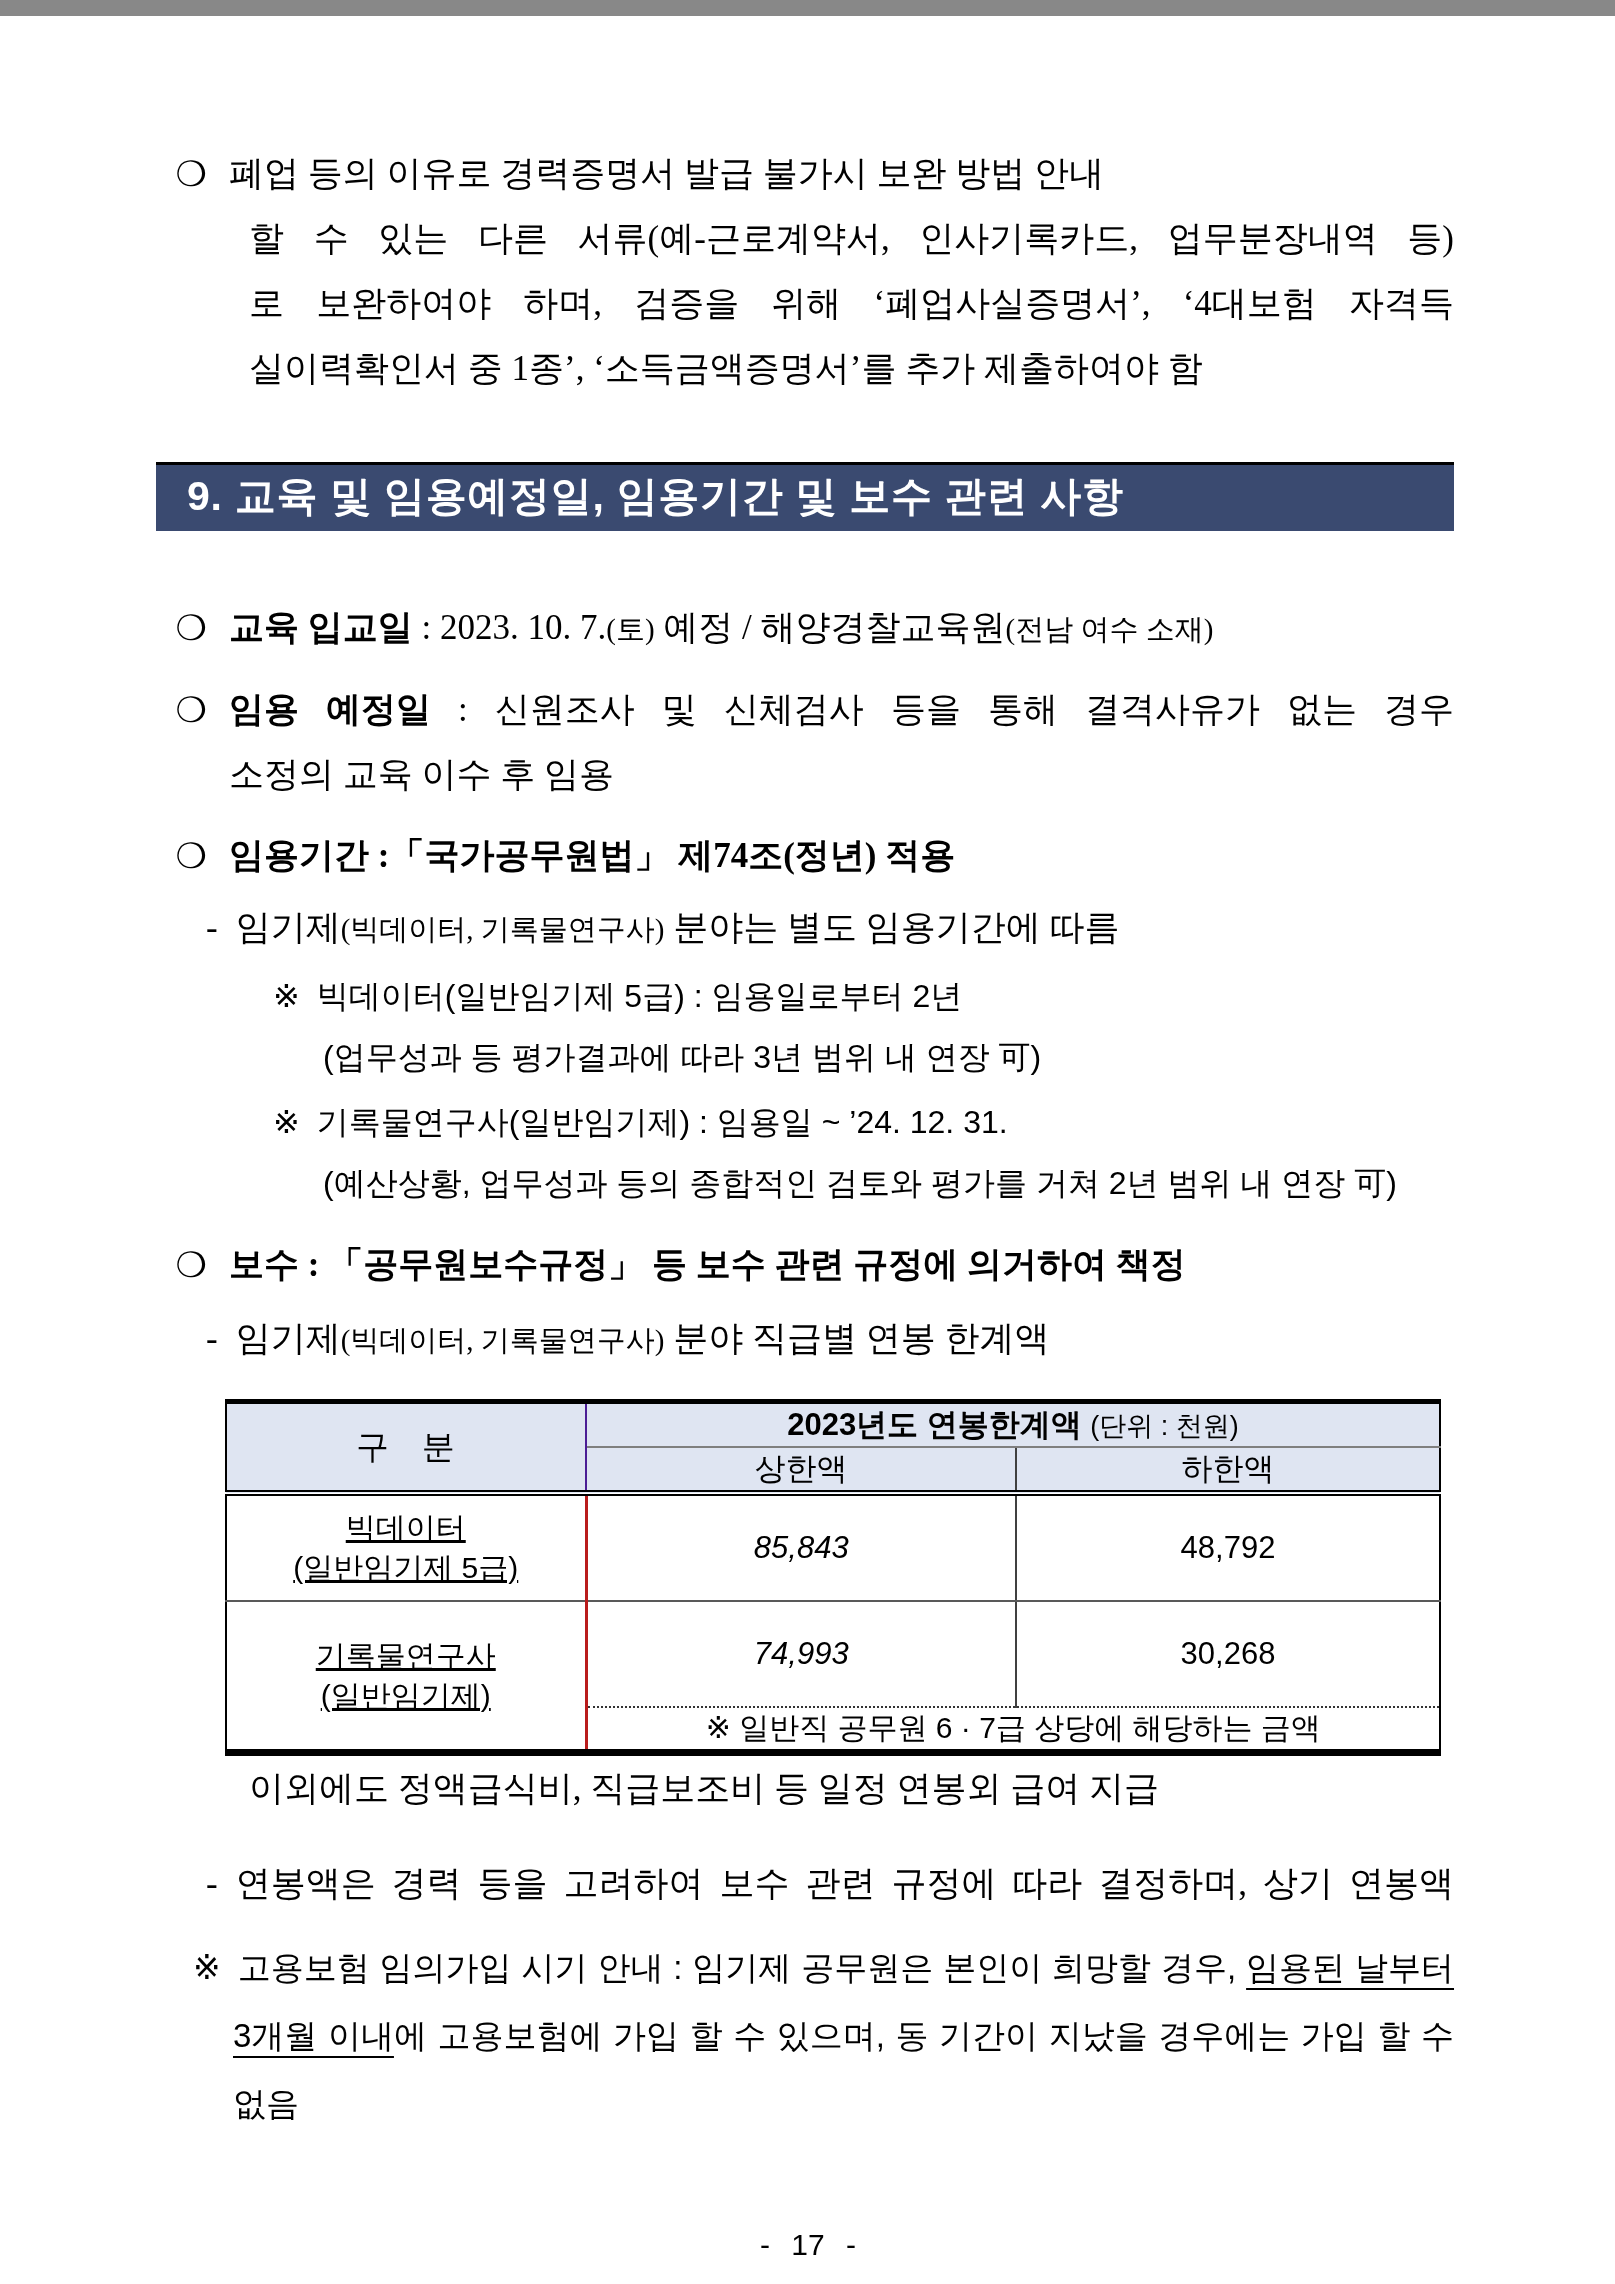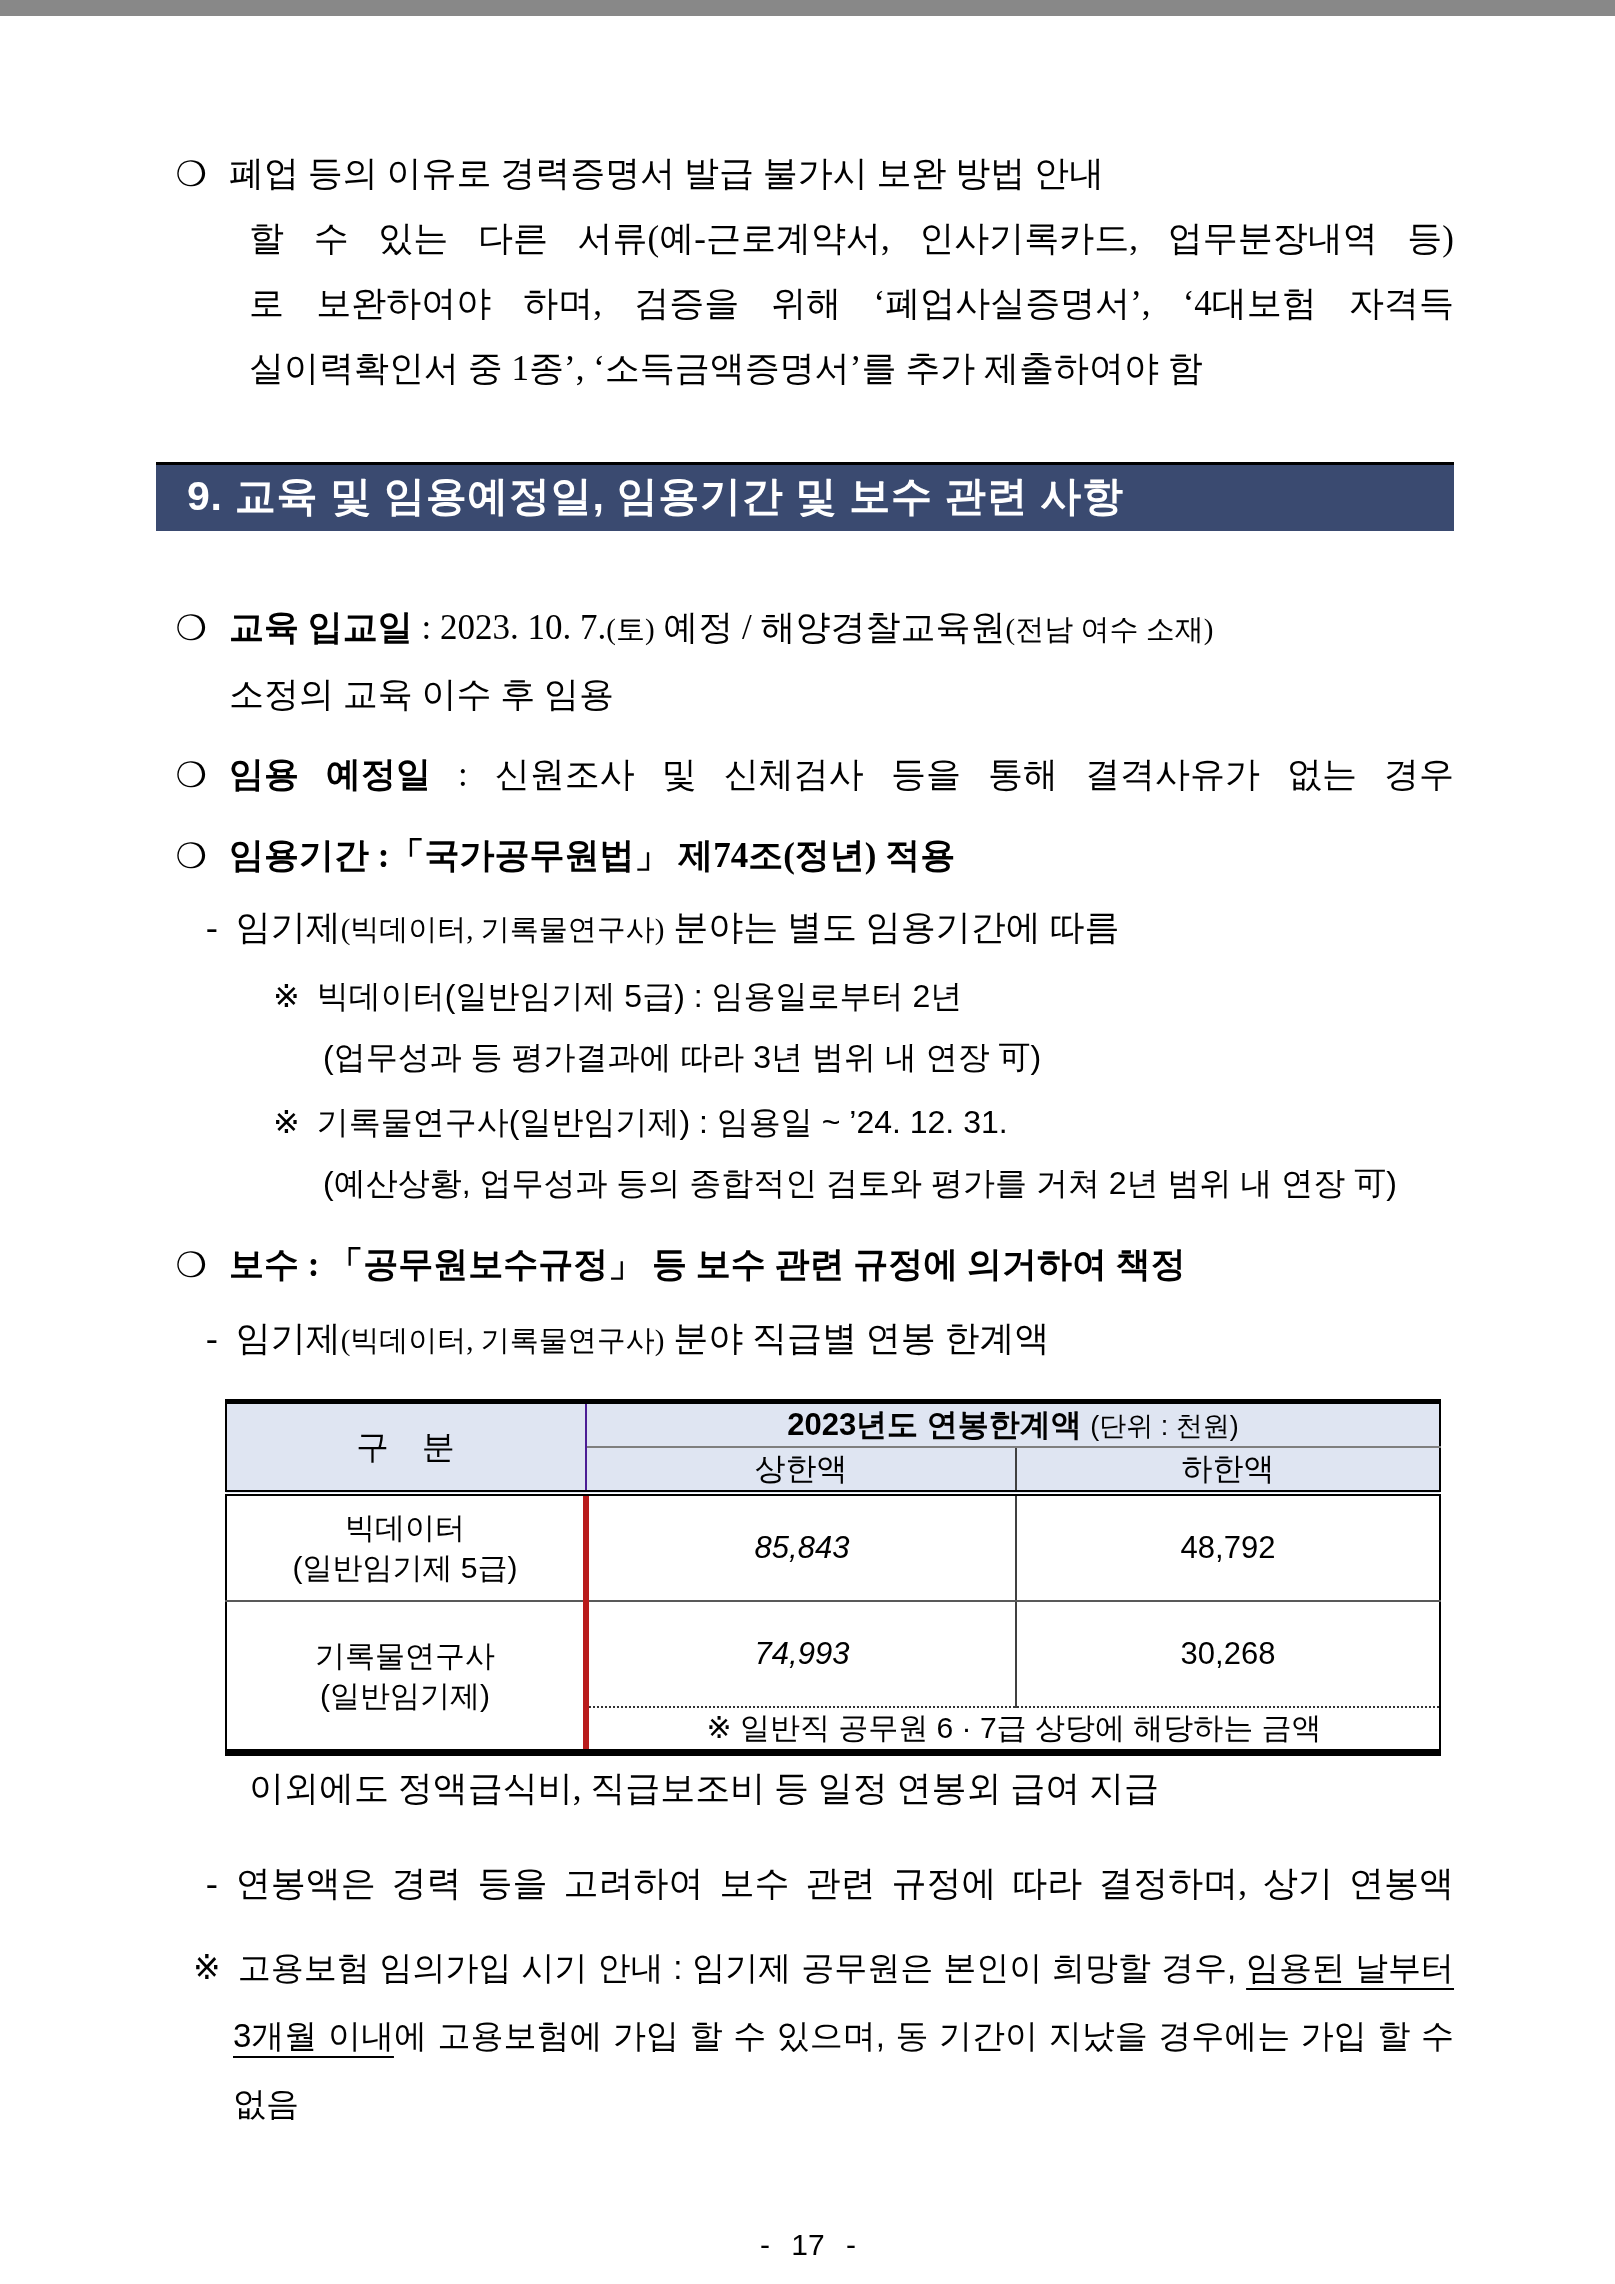--- a/index.html
+++ b/index.html
@@ -93,22 +93,23 @@
   th.yearhdr .ttl { font-weight:bold; }
   th.yearhdr .unit { font-size:27px; font-weight:normal; }
   th.limcol {
     font-size:31px; font-weight:bold;
     padding:17.6px 0 20px 0;
     border-bottom:6.5px double #000;
   }
   th.limcol.first { border-right:2px solid #404040; }
   td.namecell {
     font-size:30px; line-height:40px;
-    border-right:6px solid #b91c1c;
+    border-right:3px solid #b91c1c;
     padding:13px 0;
+    text-decoration:underline;
   }
   tr.bodyrow1 td { border-bottom:2px solid #595959; }
   td.valcell { font-size:31px; }
   td.valcell.first { border-right:2px solid #404040;font-style:italic; }
   tr.bodyrow2 td.valcell { border-bottom:2px dotted #333;text-align:center; }
   tr.bodyrow2 td.valcell, tr.bodyrow1 td.valcell { height:104px; }
   td.tblnote {
     font-size:30px;
     padding:10.4px 0 13px 0;
   }
@@ -146,25 +147,25 @@
     </div>
 
     <div class="banner">
       <span>9. 교육 및 임용예정일, 임용기간 및 보수 관련 사항</span>
     </div>
 
     <div class="tline ind-bullet" style="margin-top:64px;">
       <span class="bullet-ch">❍</span><span class="b">교육 입교일</span><span> : </span><span>2023. 10. 7.</span><span class="sm">(토)</span><span> 예정 / 해양경찰교육원</span><span class="sm">(전남 여수 소재)</span>
     </div>
 
+    <div class="tline just ind-bullet mt-m">
+      <span class="bullet-ch">❍</span><span class="b">임용 예정일</span><span> : </span><span>신원조사 및 신체검사 등을 통해 결격사유가 없는 경우</span>
+    </div>
     <div class="tline ind-text">
       <span>소정의 교육 이수 후 임용</span>
-    </div>
-    <div class="tline just ind-bullet mt-m">
-      <span class="bullet-ch">❍</span><span class="b">임용 예정일</span><span> : </span><span>신원조사 및 신체검사 등을 통해 결격사유가 없는 경우</span>
     </div>
 
     <div class="tline ind-bullet mt-m">
       <span class="bullet-ch">❍</span><span class="b">임용기간 :「국가공무원법」 제74조(정년) 적용</span>
     </div>
 
     <div class="tline ind-dash" style="margin-top:7.8px; line-height:63px;">
       <span class="dash-ch">-</span><span>임기제</span><span class="sm">(빅데이터, 기록물연구사)</span><span> 분야는 별도 임용기간에 따름</span>
     </div>
 

